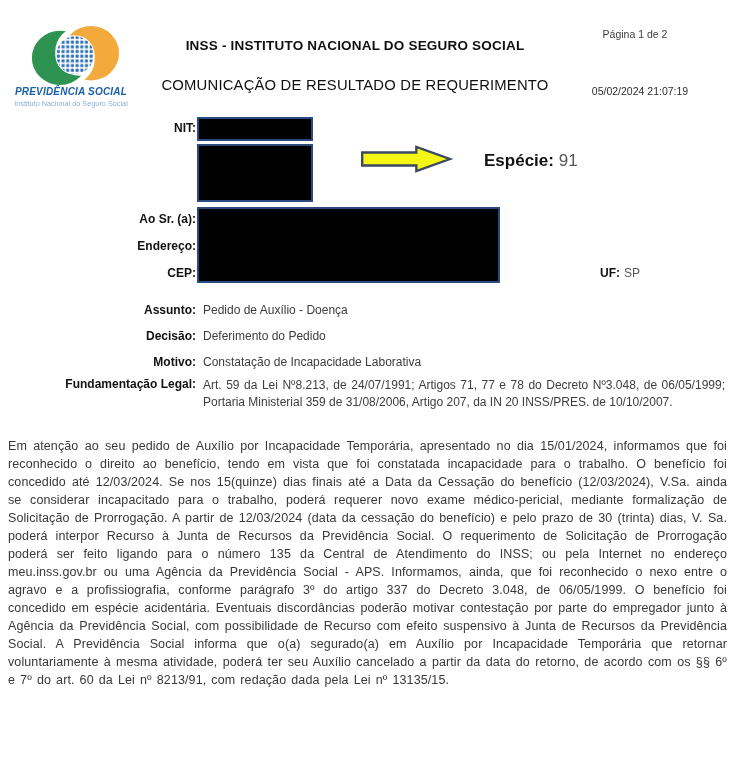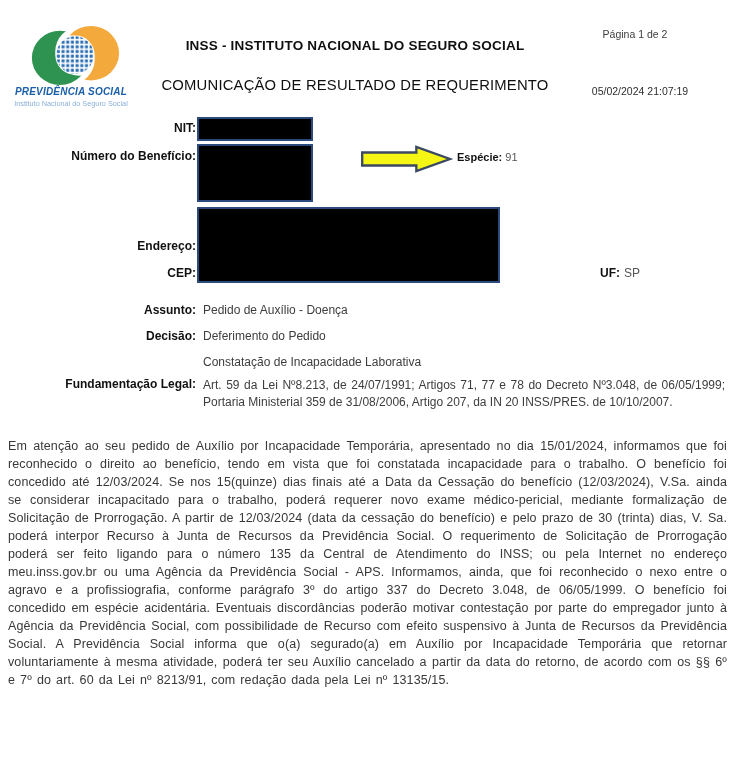--- a/index.html
+++ b/index.html
@@ -25,21 +25,21 @@
   .datetime { position:absolute; left:560px; width:160px; top:85px; text-align:center;
            font-size:10.5px; color:#2e2e2e; }
 
   
   .lbl { position:absolute; left:0; width:196px; text-align:right; font-weight:bold;
          font-size:12px; color:#111; white-space:nowrap; }
   .val { position:absolute; font-size:12px; color:#3d3d3d; white-space:nowrap; }
   .redact { position:absolute; background:#000; border:2px solid #2b4a7e; box-sizing:border-box; }
 
   .arrow-svg { position:absolute; left:357px; top:145px; width:100px; height:28px; }
-  .especie { position:absolute; left:457px; top:151px; font-size:11px; white-space:nowrap; }
+  .especie { position:absolute; left:484px; top:151px; font-size:17px; white-space:nowrap; }
   .especie b { color:#111; }
   .especie span { color:#555; }
 
   .uf { position:absolute; left:600px; top:266px; font-size:12px; white-space:nowrap; }
   .uf b { color:#111; }
   .uf span { color:#555; margin-left:4px; }
 
   .fund-val { position:absolute; left:203px; top:377px; width:522px; font-size:12px;
          line-height:16.5px; color:#3d3d3d; text-align:justify; }
 
@@ -76,39 +76,40 @@
   </div>
 
   <div class="doc-title">INSS - INSTITUTO NACIONAL DO SEGURO SOCIAL</div>
   <div class="doc-subtitle">COMUNICAÇÃO DE RESULTADO DE REQUERIMENTO</div>
   <div class="page-label">Página 1 de 2</div>
   <div class="datetime">05/02/2024 21:07:19</div>
 
   <div class="lbl" style="top:121px">NIT:</div>
   <div class="redact" style="left:197px; top:117px; width:116px; height:24px"></div>
 
-  <div class="lbl" style="top:149px">Número do Benefício:</div>
   <div class="redact" style="left:197px; top:144px; width:116px; height:58px"></div>
 
   <svg class="arrow-svg" viewBox="0 0 100 30">
     <path d="M2,8 L60,8 L60,2 L96,15 L60,28 L60,22 L2,22 Z" fill="#f6f614" stroke="#3b4963" stroke-width="2.5" stroke-linejoin="miter"></path>
   </svg>
   <div class="especie"><b>Espécie:</b> <span>91</span></div>
 
+  <div class="lbl" style="top:212px">Ao Sr. (a):</div>
   <div class="lbl" style="top:239px">Endereço:</div>
   <div class="lbl" style="top:266px">CEP:</div>
   <div class="redact" style="left:197px; top:207px; width:303px; height:76px"></div>
   <div class="uf"><b>UF:</b><span>SP</span></div>
 
   <div class="lbl" style="top:303px">Assunto:</div>
   <div class="val" style="left:203px; top:303px">Pedido de Auxílio - Doença</div>
 
   <div class="lbl" style="top:329px">Decisão:</div>
   <div class="val" style="left:203px; top:329px">Deferimento do Pedido</div>
 
+  <div class="lbl" style="top:355px">Motivo:</div>
   <div class="val" style="left:203px; top:355px">Constatação de Incapacidade Laborativa</div>
 
   <div class="lbl" style="top:377px">Fundamentação Legal:</div>
   <div class="fund-val">Art. 59 da Lei Nº8.213, de 24/07/1991; Artigos 71, 77 e 78 do Decreto Nº3.048, de 06/05/1999; Portaria Ministerial 359 de 31/08/2006, Artigo 207, da IN 20 INSS/PRES. de 10/10/2007.</div>
 
   <div class="body-par">Em atenção ao seu pedido de Auxílio por Incapacidade Temporária, apresentado no dia 15/01/2024, informamos que foi reconhecido o direito ao benefício, tendo em vista que foi constatada incapacidade para o trabalho. O benefício foi concedido até 12/03/2024. Se nos 15(quinze) dias finais até a Data da Cessação do benefício (12/03/2024), V.Sa. ainda se considerar incapacitado para o trabalho, poderá requerer novo exame médico-pericial, mediante formalização de Solicitação de Prorrogação. A partir de 12/03/2024 (data da cessação do benefício) e pelo prazo de 30 (trinta) dias, V. Sa. poderá interpor Recurso à Junta de Recursos da Previdência Social. O requerimento de Solicitação de Prorrogação poderá ser feito ligando para o número 135 da Central de Atendimento do INSS; ou pela Internet no endereço meu.inss.gov.br ou uma Agência da Previdência Social - APS. Informamos, ainda, que foi reconhecido o nexo entre o agravo e a profissiografia, conforme parágrafo 3º do artigo 337 do Decreto 3.048, de 06/05/1999. O benefício foi concedido em espécie acidentária. Eventuais discordâncias poderão motivar contestação por parte do empregador junto à Agência da Previdência Social, com possibilidade de Recurso com efeito suspensivo à Junta de Recursos da Previdência Social. A Previdência Social informa que o(a) segurado(a) em Auxílio por Incapacidade Temporária que retornar voluntariamente à mesma atividade, poderá ter seu Auxílio cancelado a partir da data do retorno, de acordo com os §§ 6º e 7º do art. 60 da Lei nº 8213/91, com redação dada pela Lei nº 13135/15.</div>
 
 </div>
 
 </body></html>

